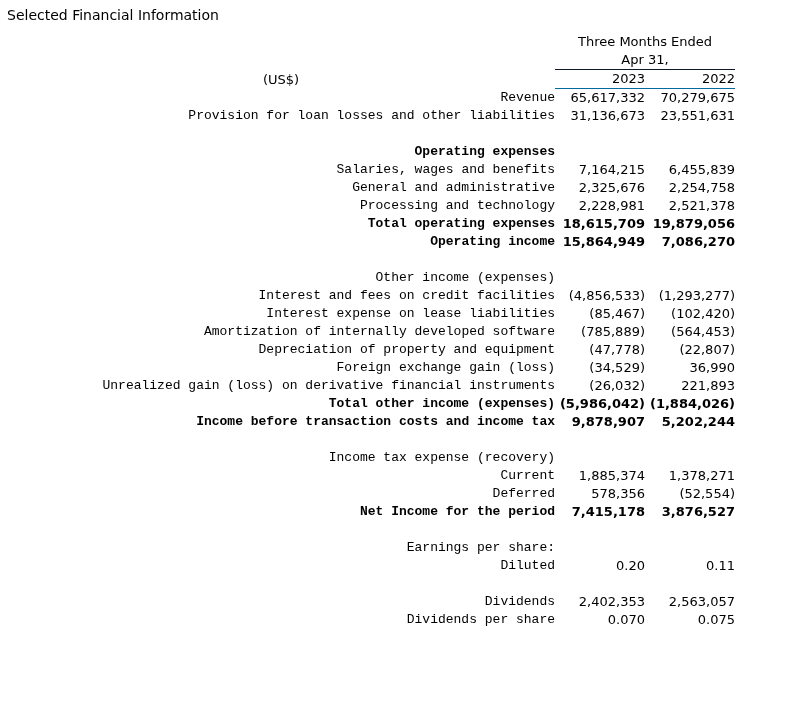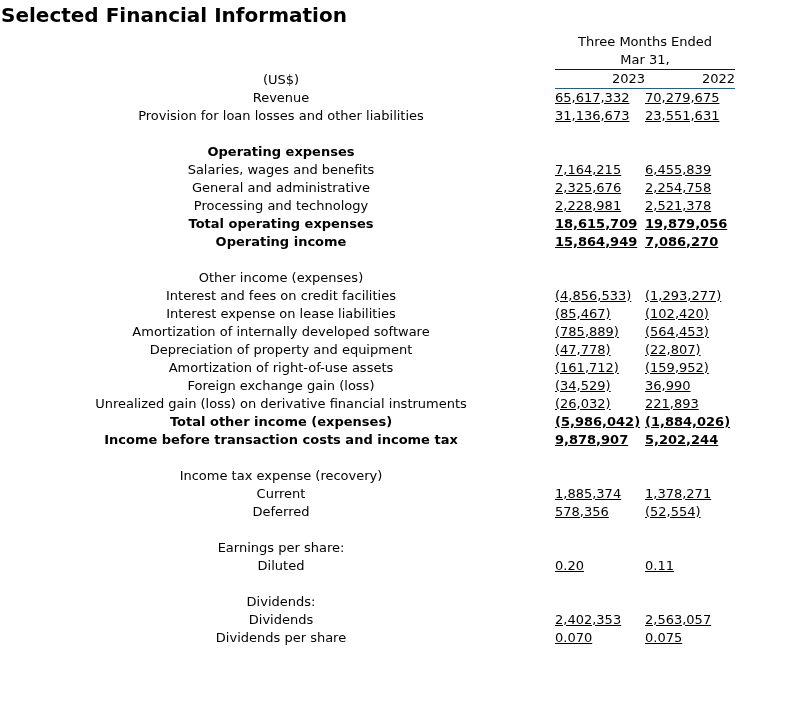--- a/index.html
+++ b/index.html
@@ -7,23 +7,23 @@
     padding: 0;
     width: 804px;
     height: 706px;
     background: #ffffff;
     color: #000000;
     font-family: "DejaVu Sans", "Liberation Sans", sans-serif;
     font-size: 13px;
     overflow: hidden;
   }
   .page-title {
-    font-size: 20px;
-    font-weight: bold;
-    margin: 6px 0 0 1px;
+    font-size: 14px;
+    font-weight: normal;
+    margin: 6px 0 0 7px;
     line-height: 18px;
     white-space: nowrap;
   }
   table.fin {
     border-collapse: collapse;
     table-layout: fixed;
     width: 728px;
     margin: 9px 0 0 7px;
   }
   table.fin td, table.fin th {
@@ -48,42 +48,42 @@
     text-align: right;
     font-weight: bold;
     border-bottom: 1px solid #0369a1;
     height: 20px;
   }
   td.unit-cell {
     font-weight: bold;
     height: 20px;
     text-align: center;
   }
-  td.label-cell { text-align: center; }
-  td.num-cell   { text-align: left; text-decoration: underline; }
+  td.label-cell { text-align: right; font-family: Liberation Mono, monospace; }
+  td.num-cell   { text-align: right; }
   tr.bold-row td { font-weight: bold; }
   tr.spacer-row td { height: 18px; }
 </style>
 </head>
 <body>
 
 <div class="page-title">Selected Financial Information</div>
 
 <table class="fin">
   <colgroup>
     <col style="width:548px">
     <col style="width:90px">
     <col style="width:90px">
   </colgroup>
   <thead>
     <tr>
       <td></td>
       <th class="period-header" colspan="2">
         <span>Three Months Ended</span><br>
-        <span>Mar 31,</span>
+        <span>Apr 31,</span>
       </th>
     </tr>
     <tr>
       <td class="unit-cell">(US$)</td>
       <th class="year-header">2023</th>
       <th class="year-header">2022</th>
     </tr>
   </thead>
   <tbody id="table-body">
       <tr class="">
@@ -151,25 +151,20 @@
         <td class="label-cell">Amortization of internally developed software</td>
         <td class="num-cell">(785,889)</td>
         <td class="num-cell">(564,453)</td>
       </tr>
       <tr class="">
         <td class="label-cell">Depreciation of property and equipment</td>
         <td class="num-cell">(47,778)</td>
         <td class="num-cell">(22,807)</td>
       </tr>
       <tr class="">
-        <td class="label-cell">Amortization of right-of-use assets</td>
-        <td class="num-cell">(161,712)</td>
-        <td class="num-cell">(159,952)</td>
-      </tr>
-      <tr class="">
         <td class="label-cell">Foreign exchange gain (loss)</td>
         <td class="num-cell">(34,529)</td>
         <td class="num-cell">36,990</td>
       </tr>
       <tr class="">
         <td class="label-cell">Unrealized gain (loss) on derivative financial instruments</td>
         <td class="num-cell">(26,032)</td>
         <td class="num-cell">221,893</td>
       </tr>
       <tr class="bold-row">
@@ -193,40 +188,40 @@
       <tr class="">
         <td class="label-cell">Current</td>
         <td class="num-cell">1,885,374</td>
         <td class="num-cell">1,378,271</td>
       </tr>
       <tr class="">
         <td class="label-cell">Deferred</td>
         <td class="num-cell">578,356</td>
         <td class="num-cell">(52,554)</td>
       </tr>
+      <tr class="bold-row">
+        <td class="label-cell">Net Income for the period</td>
+        <td class="num-cell">7,415,178</td>
+        <td class="num-cell">3,876,527</td>
+      </tr>
       <tr class="spacer-row">
         <td colspan="3"></td>
       </tr>
       <tr class="">
         <td class="label-cell">Earnings per share:</td>
         <td class="num-cell"></td>
         <td class="num-cell"></td>
       </tr>
       <tr class="">
         <td class="label-cell">Diluted</td>
         <td class="num-cell">0.20</td>
         <td class="num-cell">0.11</td>
       </tr>
       <tr class="spacer-row">
         <td colspan="3"></td>
-      </tr>
-      <tr class="">
-        <td class="label-cell">Dividends:</td>
-        <td class="num-cell"></td>
-        <td class="num-cell"></td>
       </tr>
       <tr class="">
         <td class="label-cell">Dividends</td>
         <td class="num-cell">2,402,353</td>
         <td class="num-cell">2,563,057</td>
       </tr>
       <tr class="">
         <td class="label-cell">Dividends per share</td>
         <td class="num-cell">0.070</td>
         <td class="num-cell">0.075</td>

